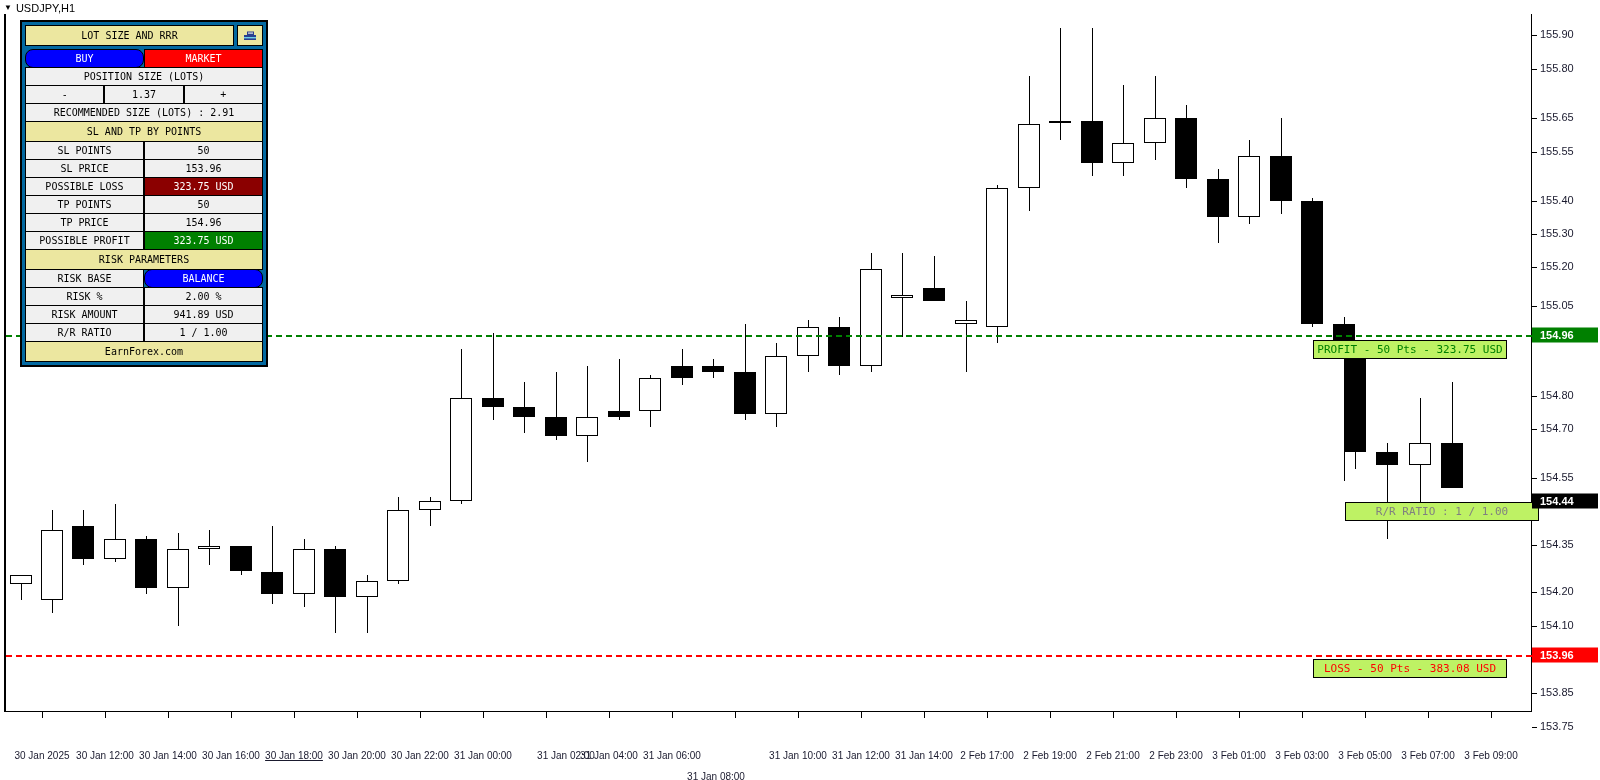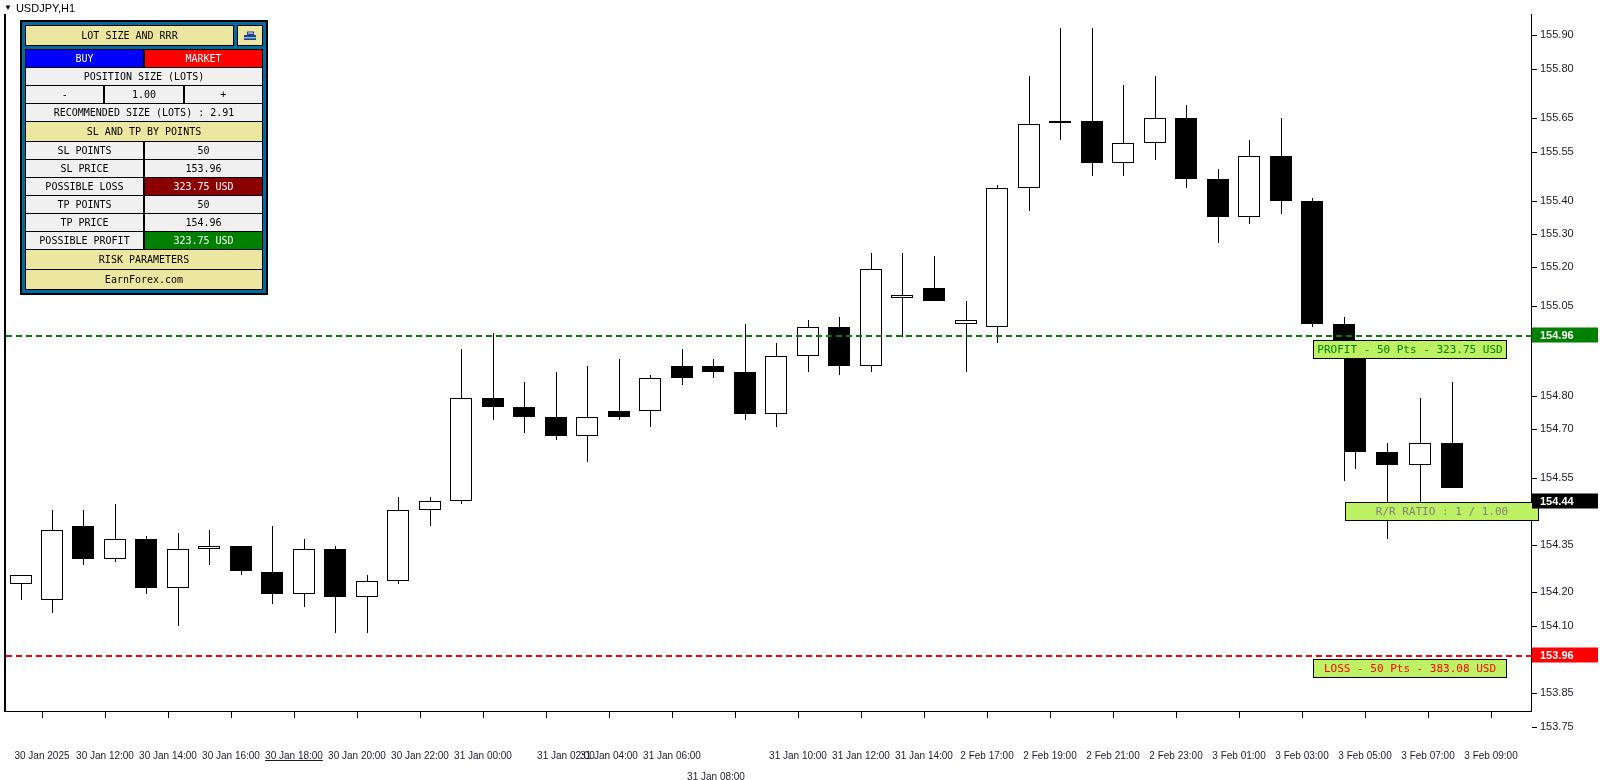--- a/index.html
+++ b/index.html
@@ -51,21 +51,21 @@
   #ea-panel .hdr-row{display:flex;gap:3px;}
   .pnl-cell{border:1px solid #000;box-sizing:border-box;height:19px;line-height:17px;
             font-family:"DejaVu Sans Mono",monospace;font-size:10px;text-align:center;
             background:#f0f0f0;color:#000;overflow:hidden;white-space:nowrap;}
   .pnl-title{background:#ece7a0;height:21px;line-height:19px;font-size:10px;}
   .pnl-icon{width:26px;min-width:26px;background:#ece7a0;height:21px;display:flex;
             align-items:center;justify-content:center;}
   .pnl-row{display:flex;gap:0;margin-top:3px;}
   .pnl-row.tight{margin-top:-1px;}
   .grow{flex:1;}
-  .blue{background:#0000ff;color:#fff;}
+  .blue{background:#0000ff;color:#fff;border-radius:8px;}
   .red{background:#ff0000;color:#fff;}
   .darkred{background:#8b0000;color:#fff;}
   .green{background:#008000;color:#fff;}
   .half{width:50%;}
   .third{width:33.33%;}
 </style>
 </head>
 <body>
 
 <div id="root">
@@ -275,21 +275,21 @@
         <div class="pnl-cell half blue">BUY</div>
         <div class="pnl-cell half red">MARKET</div>
       </div>
 
       <div class="pnl-row tight">
         <div class="pnl-cell grow">POSITION SIZE (LOTS)</div>
       </div>
 
       <div class="pnl-row tight">
         <div class="pnl-cell third">-</div>
-        <div class="pnl-cell third">1.00</div>
+        <div class="pnl-cell third">1.37</div>
         <div class="pnl-cell third">+</div>
       </div>
 
       <div class="pnl-row tight">
         <div class="pnl-cell grow">RECOMMENDED SIZE (LOTS) : 2.91</div>
       </div>
 
       <div class="pnl-row tight">
         <div class="pnl-cell grow pnl-title">SL AND TP BY POINTS</div>
       </div>
@@ -318,20 +318,38 @@
           <div class="pnl-row tight">
             <div class="pnl-cell half">POSSIBLE PROFIT</div>
             <div class="pnl-cell half green">323.75 USD</div>
           </div>
         </div>
 
       <div class="pnl-row tight">
         <div class="pnl-cell grow pnl-title">RISK PARAMETERS</div>
       </div>
 
+      <div id="risk-rows">
+          <div class="pnl-row tight">
+            <div class="pnl-cell half">RISK BASE</div>
+            <div class="pnl-cell half blue">BALANCE</div>
+          </div>
+          <div class="pnl-row tight">
+            <div class="pnl-cell half">RISK %</div>
+            <div class="pnl-cell half ">2.00 %</div>
+          </div>
+          <div class="pnl-row tight">
+            <div class="pnl-cell half">RISK AMOUNT</div>
+            <div class="pnl-cell half ">941.89 USD</div>
+          </div>
+          <div class="pnl-row tight">
+            <div class="pnl-cell half">R/R RATIO</div>
+            <div class="pnl-cell half ">1 / 1.00</div>
+          </div>
+        </div>
 
       <div class="pnl-row tight">
         <div class="pnl-cell grow pnl-title">EarnForex.com</div>
       </div>
     </div>
   </div>
 
 </div>
 
 </body></html>

